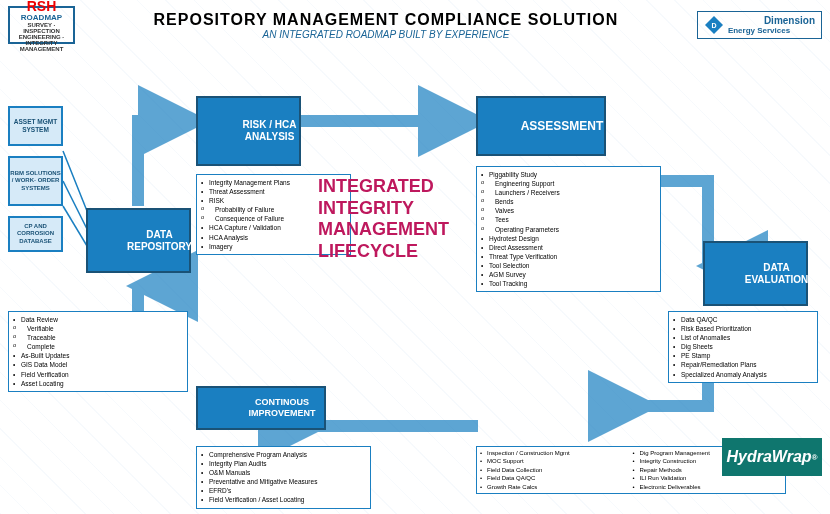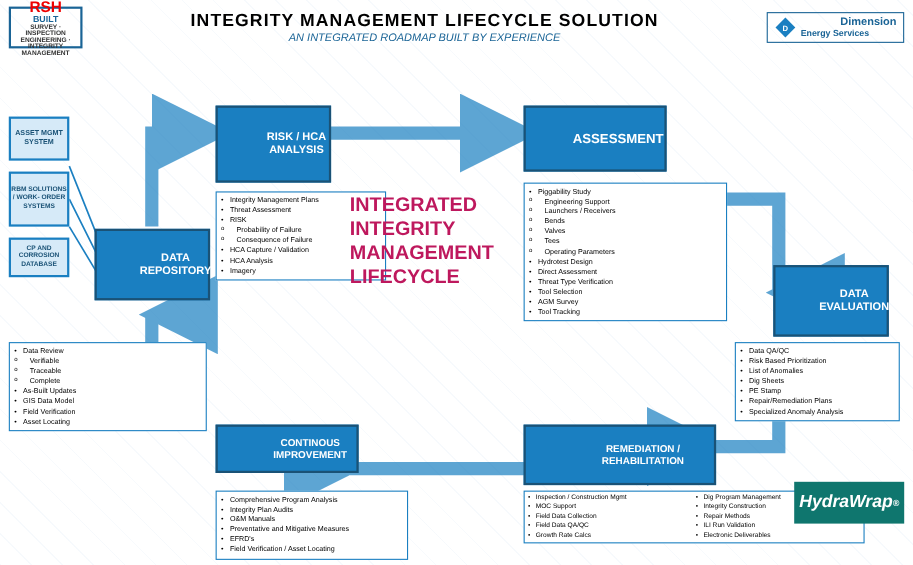--- a/index.html
+++ b/index.html
@@ -229,25 +229,25 @@
     }
   </style>
 </head>
 <body>
 
 <div class="page-wrapper">
 
   <div class="header">
     <div class="logo-rsh">
       <div class="rsh-top">RSH</div>
-      <div style="font-size:8px;font-weight:900;color:#1a6496;">BUILT</div>
+      <div style="font-size:8px;font-weight:900;color:#1a6496;">ROADMAP</div>
       <div class="rsh-sub">SURVEY · INSPECTION<br>ENGINEERING · INTEGRITY MANAGEMENT</div>
     </div>
     <div class="header-title-block">
-      <div class="main-title">INTEGRITY MANAGEMENT LIFECYCLE SOLUTION</div>
+      <div class="main-title">REPOSITORY MANAGEMENT COMPLIANCE SOLUTION</div>
       <div class="sub-title">AN INTEGRATED ROADMAP BUILT BY EXPERIENCE</div>
     </div>
     <div class="logo-dimension">
       <svg class="dim-icon" viewBox="0 0 20 20">
         <polygon points="10,1 19,10 10,19 1,10" fill="#1a7fc1"></polygon>
         <text x="10" y="13" text-anchor="middle" font-size="7" fill="white" font-weight="bold">D</text>
       </svg>
       <div>
         <div style="font-size:10px;padding-left:36px;">Dimension</div>
         <div style="font-size:8px;">Energy Services</div>
@@ -367,22 +367,20 @@
         <li>Data QA/QC</li>
         <li>Risk Based Prioritization</li>
         <li>List of Anomalies</li>
         <li>Dig Sheets</li>
         <li>PE Stamp</li>
         <li>Repair/Remediation Plans</li>
         <li>Specialized Anomaly Analysis</li>
       </ul>
     </div>
 
-    <div class="box box-blue" style="left:468px;top:340px;width:175px;height:55px;font-size:9px;">REMEDIATION /
-REHABILITATION</div>
 
     <div class="info-box-2col" style="left:468px;top:400px;width:310px;">
       <div class="col">
         <ul>
           <li>Inspection / Construction Mgmt</li>
           <li>MOC Support</li>
           <li>Field Data Collection</li>
           <li>Field Data QA/QC</li>
           <li>Growth Rate Calcs</li>
         </ul>

